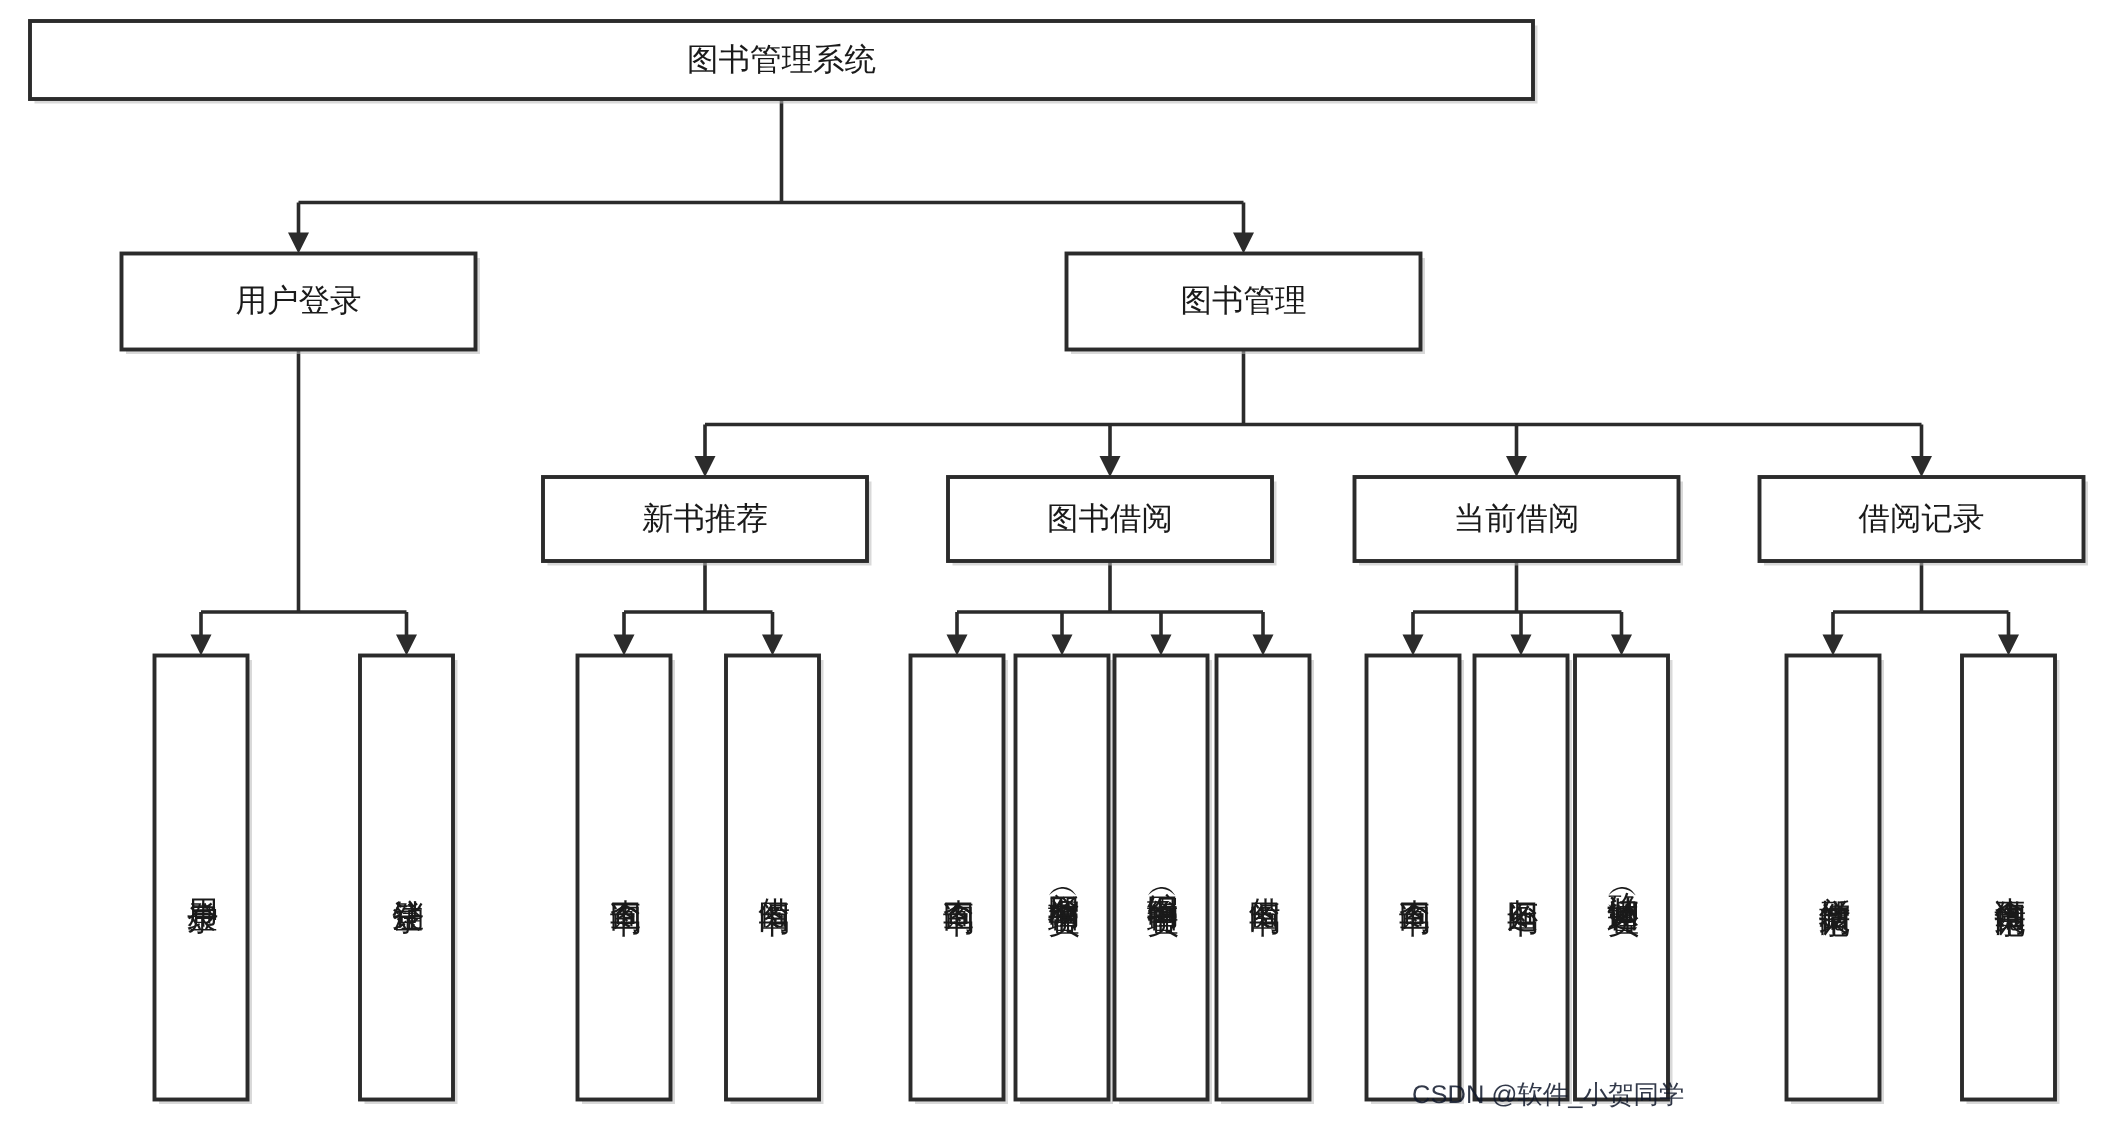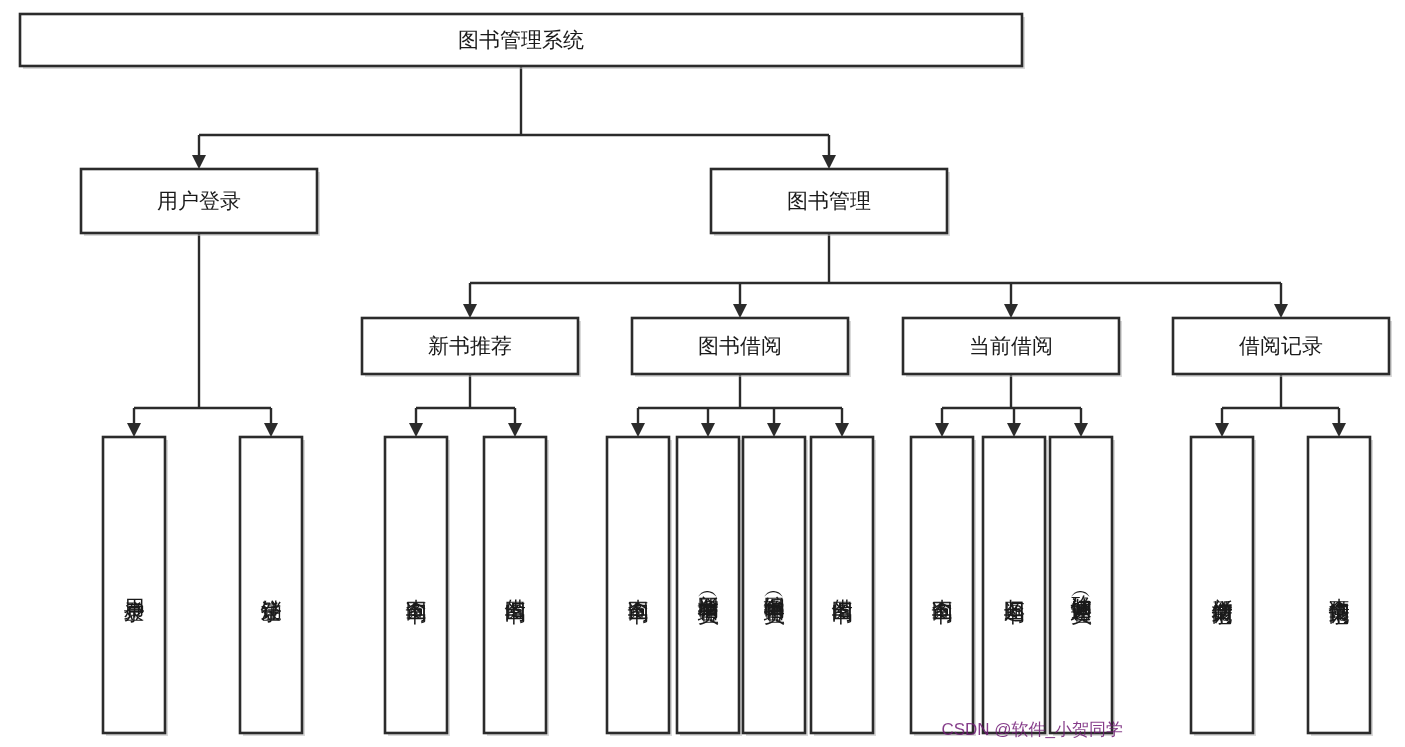--- a/index.html
+++ b/index.html
@@ -67,21 +67,21 @@
     justify-content: center;
     white-space: nowrap;
     pointer-events: none;
   }
   .watermark {
     position: absolute;
     right: 10px;
     bottom: 6px;
     font-family: "Liberation Sans", "DejaVu Sans", sans-serif;
     font-size: 17px;
-    color: #701a75;
+    color: #0f172a;
     opacity: 0.85;
     white-space: nowrap;
   }
 </style>
 </head>
 <body>
 
 <div id="diagram-root">
 
   <svg class="diagram" viewBox="0 0 1405 747">

